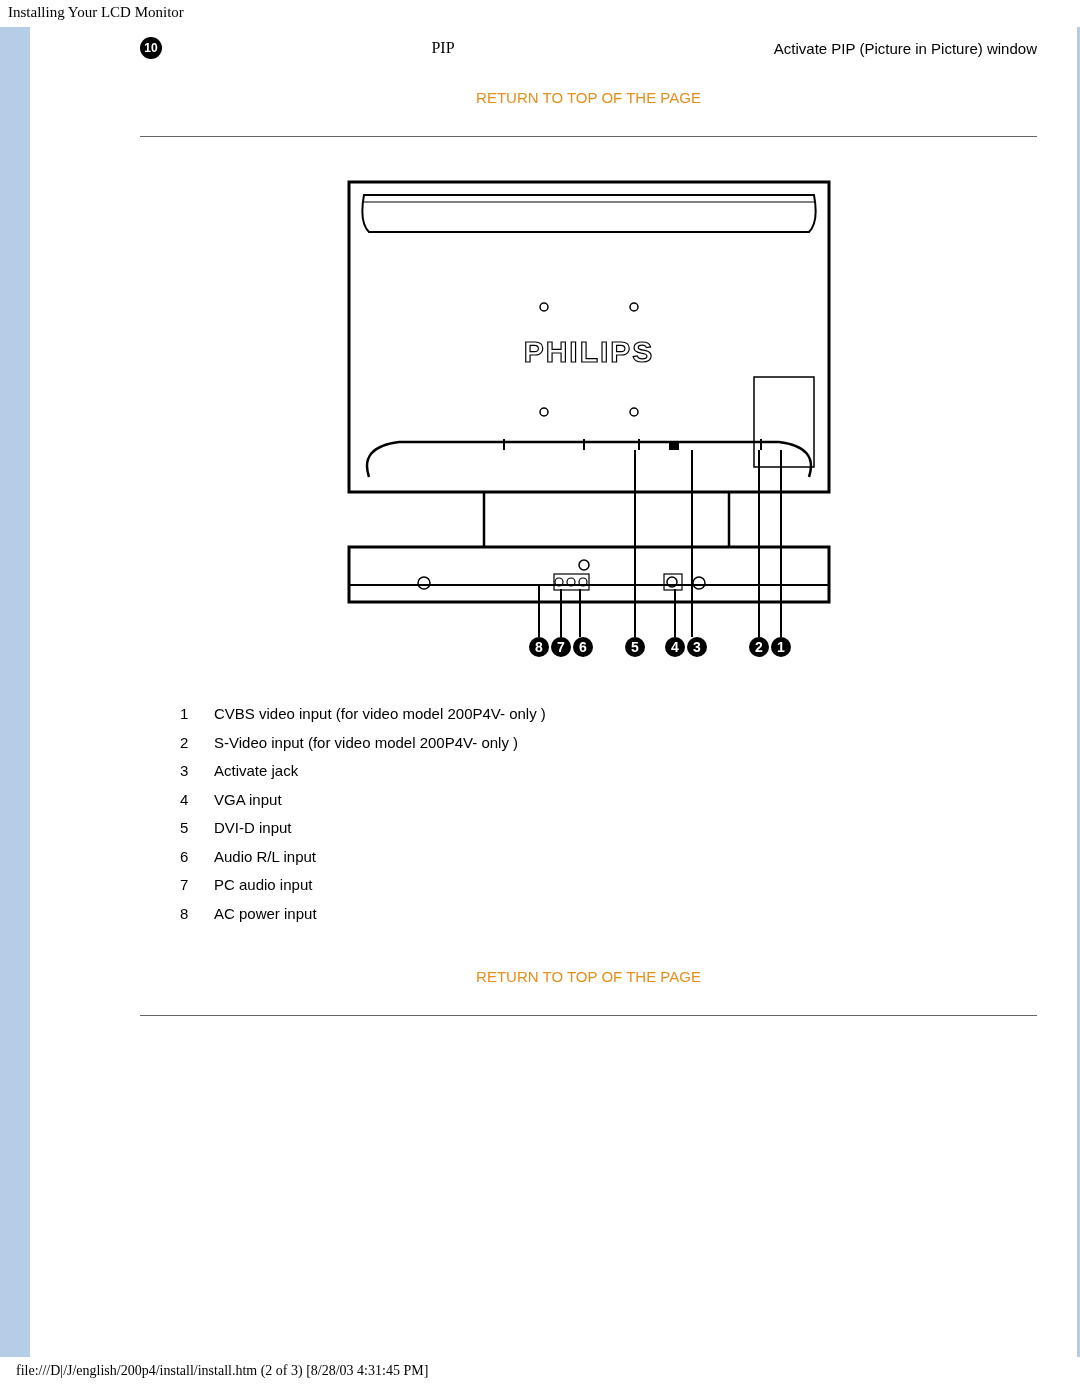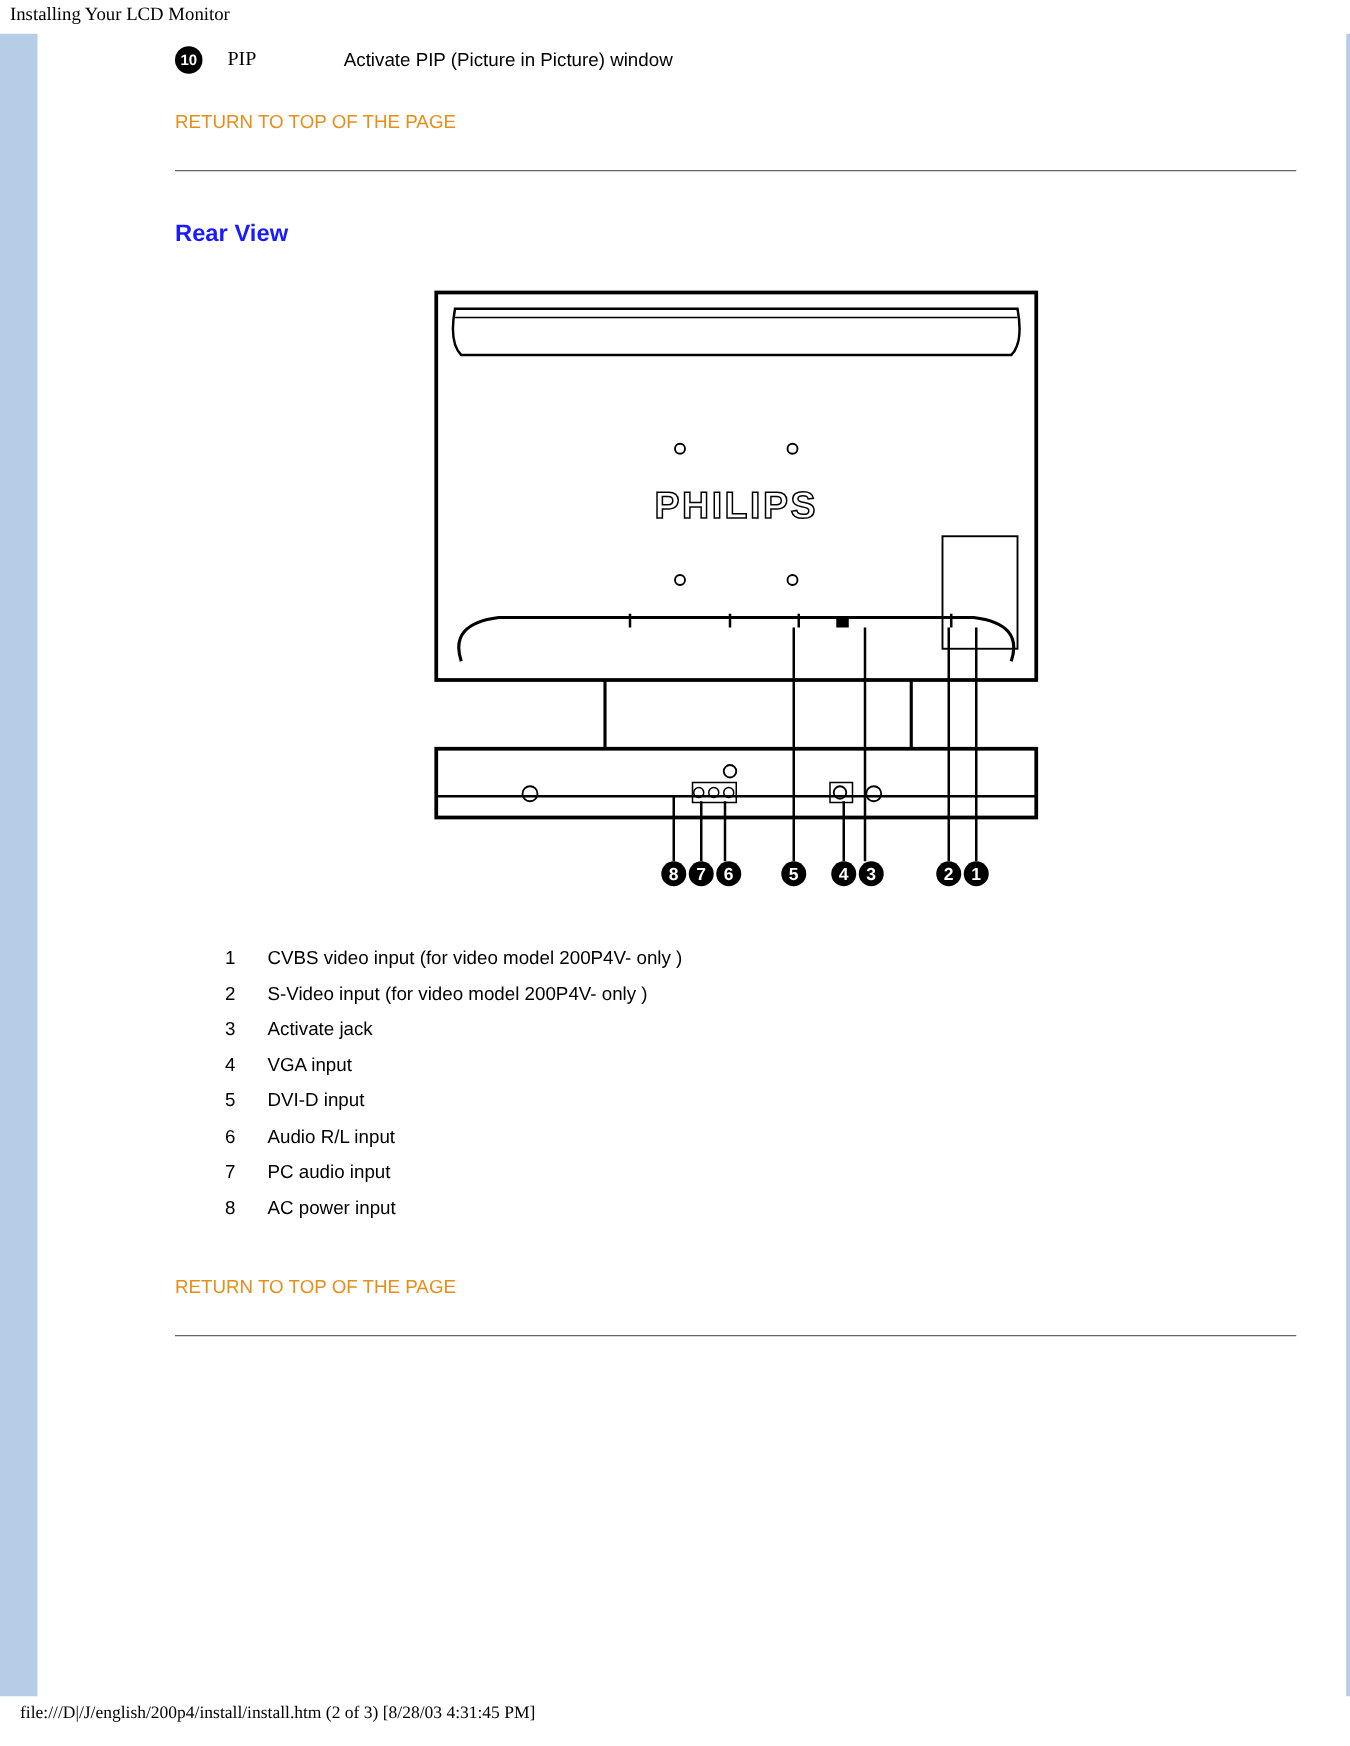--- a/index.html
+++ b/index.html
@@ -22,22 +22,22 @@
     min-height: 1330px;
     padding: 0 0 0 0;
     box-sizing: border-box;
   }
   .content {
     padding: 10px 40px 0 110px;
   }
   .pip-row {
     display: flex;
     align-items: center;
-    gap: 20px;
     margin-bottom: 30px;
+    justify-content: space-between;
   }
   .pip-badge {
     width: 22px;
     height: 22px;
     background: #000;
     color: #fff;
     border-radius: 50%;
     display: inline-flex;
     align-items: center;
     justify-content: center;
@@ -47,20 +47,21 @@
   }
   .pip-label {
     font-family: "Times New Roman", serif;
     font-size: 16px;
     min-width: 50px;
   }
   .pip-desc {
     margin-left: 23px;
   }
   .return-top {
+    text-align: center;
     color: #e58e1a;
     font-size: 15px;
     margin: 20px 0 30px 0;
   }
   hr.divider {
     border: none;
     border-top: 1px solid #666;
     margin: 18px 0 40px 0;
   }
   .section-heading {
@@ -128,21 +129,20 @@
     <div class="pip-row">
       <span class="pip-badge">10</span>
       <span class="pip-label">PIP</span>
       <span class="pip-desc">Activate PIP (Picture in Picture) window</span>
     </div>
 
     <div class="return-top">RETURN TO TOP OF THE PAGE</div>
 
     <hr class="divider">
 
-    <div class="section-heading">Rear View</div>
 
     <div class="diagram-wrap">
       <svg class="diagram-svg" viewBox="0 0 500 490">
 
         <rect x="10" y="5" width="480" height="310" fill="none" stroke="#000" stroke-width="3"></rect>
 
         <path d="M 25 18 L 475 18 Q 480 45 470 55 L 30 55 Q 20 45 25 18 Z" fill="none" stroke="#000" stroke-width="2"></path>
         <line x1="25" y1="25" x2="475" y2="25" stroke="#000" stroke-width="1.2"></line>
 
         <circle cx="205" cy="130" r="4" fill="none" stroke="#000" stroke-width="1.5"></circle>

